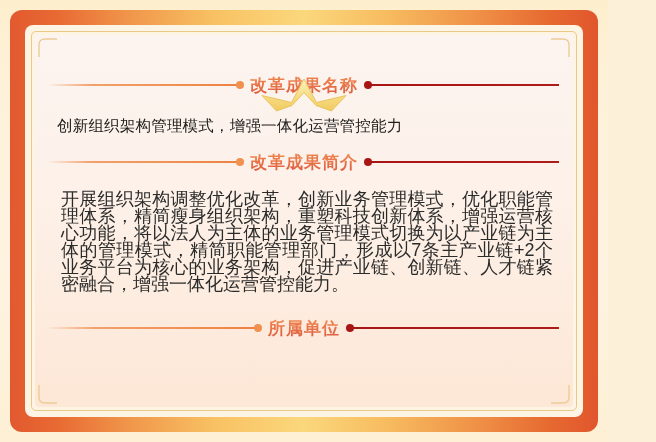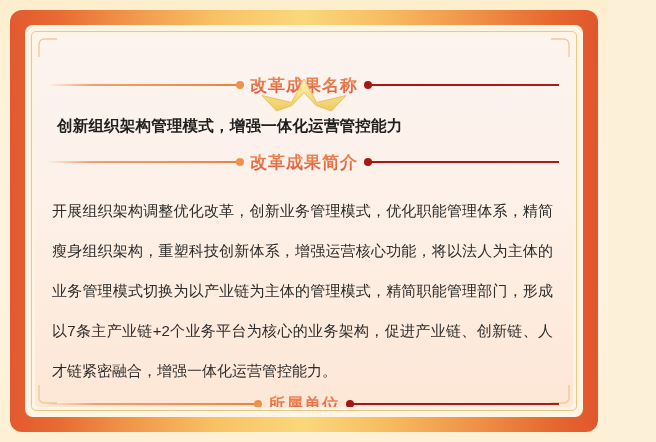--- a/index.html
+++ b/index.html
@@ -158,36 +158,36 @@
     width: 86px;
     height: 34px;
     pointer-events: none;
   }
   .star-wrap svg { display: block; }
 
   
   .headline {
     margin: 18px 0 0 8px;
     font-size: 15.5px;
-    font-weight: bold;
+    font-weight: normal;
     color: #20201f;
     letter-spacing: 0.2px;
   }
   .paragraph {
-    margin: 16px 6px 0 3px;
-    font-size: 15px;
-    line-height: 40px;
+    margin: 16px 6px 0 12px;
+    font-size: 18px;
+    line-height: 17px;
     color: #2b2b2a;
     text-align: justify;
     text-justify: inter-ideograph;
   }
 
   .sec-1 { margin-top: 37px; }
   .sec-2 { margin-top: 12px; }
-  .sec-3 { }
+  .sec-3 { margin-top: 22px; }
 </style>
 </head>
 <body>
 
 <div class="page">
   <div class="outer-frame">
     <div class="frame-gap"></div>
     <div class="gold-line"></div>
 
     <div class="inner-panel">

